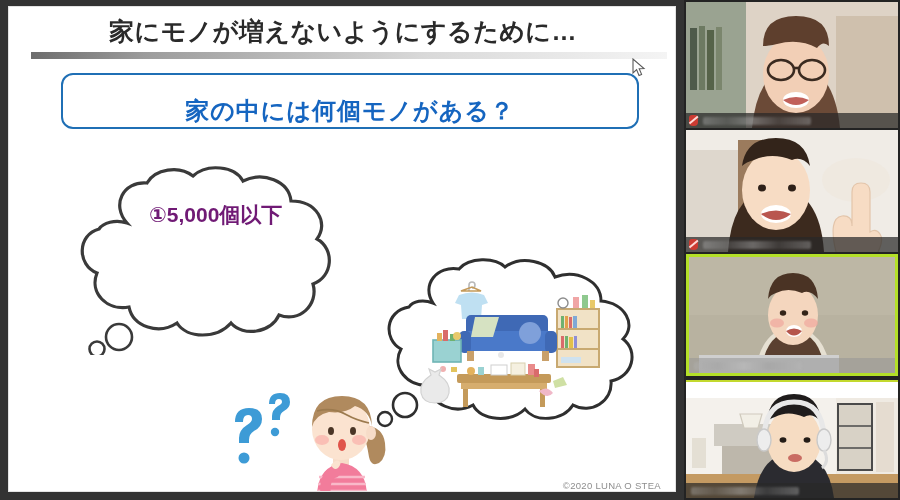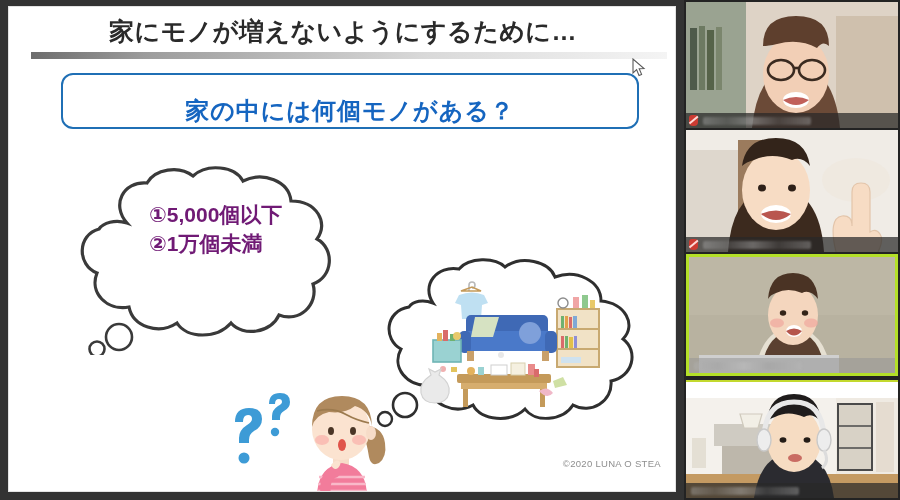--- a/index.html
+++ b/index.html
@@ -73,21 +73,21 @@
   }
 
   
   .cloud-room { position: absolute; left: 362px; top: 250px; width: 275px; height: 175px; }
 
   
   .character { position: absolute; left: 278px; top: 378px; width: 110px; height: 112px; }
   .qmarks { position: absolute; left: 216px; top: 385px; width: 76px; height: 80px; }
 
   .copyright {
-    position: absolute; right: 14px; bottom: 22px;
+    position: absolute; right: 14px; bottom: 0;
     font-size: 9.5px; color: #8e8e8e;
     letter-spacing: 0.3px;
     white-space: nowrap;
     text-align: right;
   }
 
   
   .cursor { position: absolute; left: 632px; top: 58px; width: 14px; height: 20px; }
 
   
@@ -163,21 +163,20 @@
                      C40,146 22,128 30,108 C10,100 10,70 32,64
                      C36,58 48,54 60,58 Z"></path>
           </g>
           <g fill="#ffffff" stroke="#3a3a3a" stroke-width="2.6">
             <circle cx="52" cy="172" r="13"></circle>
             <circle cx="30" cy="184" r="7.5"></circle>
           </g>
         </svg>
         <div class="options-text">
           <div>①5,000個以下</div>
-          <div>②1万個未満</div>
         </div>
       </div>
 
       <div class="cloud-room">
         <svg width="275" height="175" viewBox="0 0 275 175">
 
           <path d="M62,46 C50,28 66,8 88,12 C98,0 124,0 134,10
                    C150,-2 178,4 184,20 C206,12 230,24 230,44
                    C254,46 266,68 252,82 C268,94 262,120 240,124
                    C242,144 220,158 202,148 C192,164 164,166 154,152

